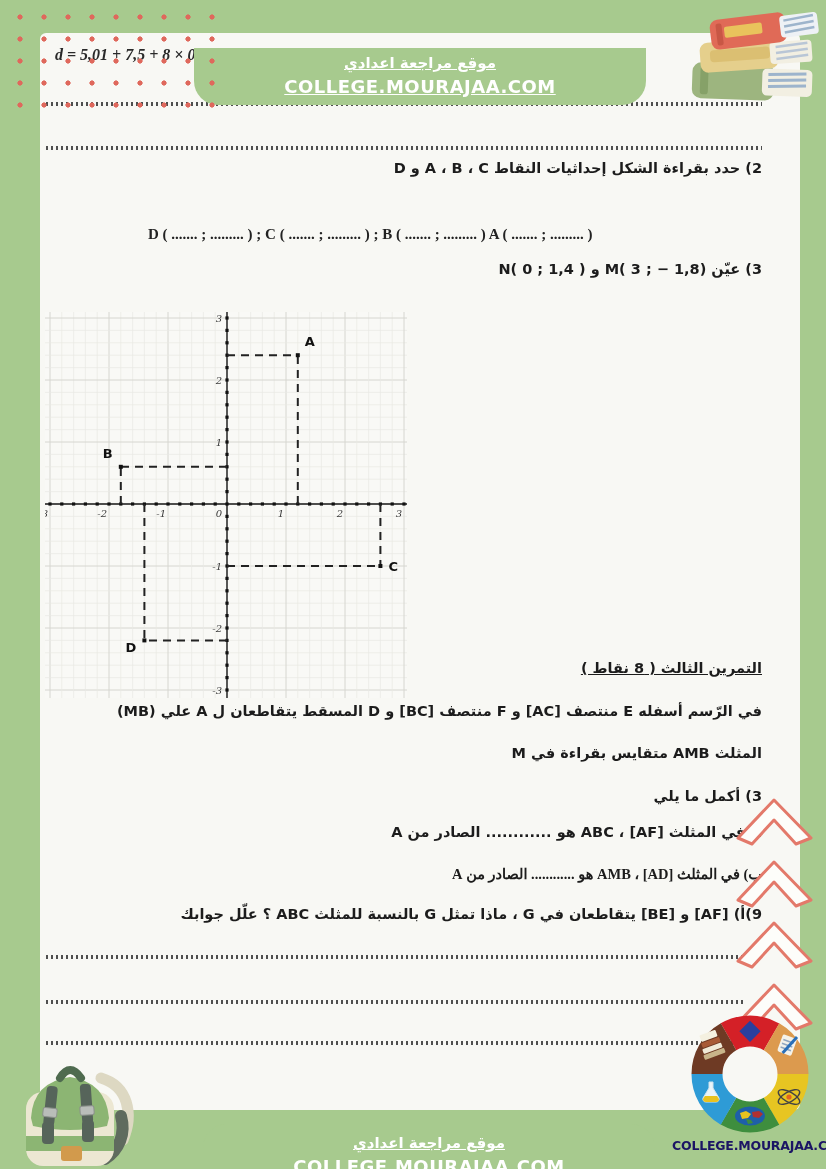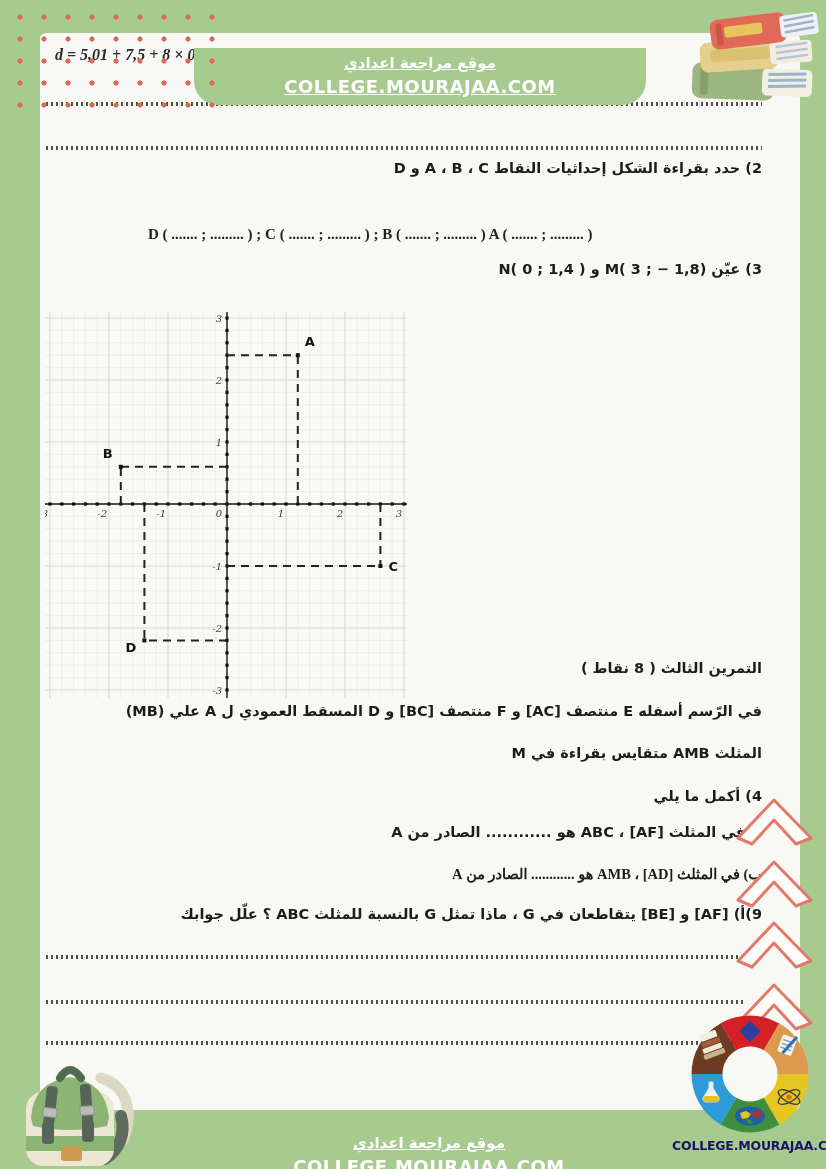--- a/index.html
+++ b/index.html
@@ -33,21 +33,21 @@
     font-size:16px;color:#2a2a2a;
   }
   .dotline{
     height:4px;z-index:3;
     background-image:repeating-linear-gradient(90deg,#4f4f4f 0 1.6px,rgba(0,0,0,0) 1.6px 5px);
   }
   .ar{
     direction:rtl;text-align:right;color:#1c1c1c;z-index:3;
     font-size:14.5px;font-weight:600;width:700px;right:64px;
   }
-  .ex-title{font-weight:bold;}
+  .ex-title{font-weight:bold;text-decoration:underline;}
   .coords{
     direction:ltr;text-align:left;left:148px;top:226px;width:620px;z-index:3;
     font-family:"Liberation Serif",serif;font-weight:600;font-size:15px;color:#222;
   }
   #grid-svg{left:45px;top:312px;z-index:2;background:#f9f9f6;}
   .chev{z-index:6;}
   .logo-ring{left:688px;top:1012px;z-index:7;}
   .logo-text{
     left:672px;top:1138px;width:154px;text-align:center;z-index:7;
     font-size:12.5px;font-weight:bold;color:#1b1464;letter-spacing:-0.2px;
@@ -252,23 +252,23 @@
       <line x1="335.4" y1="192" x2="335.4" y2="254" stroke="#222" stroke-width="2" stroke-dasharray="8 6"></line>
       <rect x="333.4" y="252" width="4" height="4" fill="#111"></rect>
       <text x="343.4" y="259" font-size="13" font-family="DejaVu Sans, sans-serif" font-weight="bold" fill="#111">C</text>
       <line x1="182" y1="328.4" x2="99.4" y2="328.4" stroke="#222" stroke-width="2" stroke-dasharray="8 6"></line>
       <line x1="99.4" y1="192" x2="99.4" y2="328.4" stroke="#222" stroke-width="2" stroke-dasharray="8 6"></line>
       <rect x="97.4" y="326.4" width="4" height="4" fill="#111"></rect>
       <text x="80.4" y="340.4" font-size="13" font-family="DejaVu Sans, sans-serif" font-weight="bold" fill="#111">D</text>
     </svg>
 
   <div class="abs ar ex-title" style="top:660px;">التمرين الثالث ( 8 نقاط )</div>
-  <div class="abs ar" style="top:703px;">في الرّسم أسفله E منتصف [AC] و F منتصف [BC] و D المسقط العمودي ل A علي (MB)</div>
+  <div class="abs ar" style="top:703px;">في الرّسم أسفله E منتصف [AC] و F منتصف [BC] و D المسقط يتقاطعان ل A علي (MB)</div>
   <div class="abs ar" style="top:745px;">المثلث AMB متقايس بقراءة في M</div>
-  <div class="abs ar" style="top:788px;">4) أكمل ما يلي</div>
+  <div class="abs ar" style="top:788px;">3) أكمل ما يلي</div>
   <div class="abs ar" style="top:824px;">أ) في المثلث ABC ، [AF] هو ............ الصادر من A</div>
   <div class="abs ar" style="top:866px;font-family:Liberation Serif, serif;">ب) في المثلث AMB ، [AD] هو ............ الصادر من A</div>
   <div class="abs ar" style="top:906px;">9)أ) [AF] و [BE] يتقاطعان في G ، ماذا تمثل G بالنسبة للمثلث ABC ؟ علّل جوابك</div>
 
   <div class="abs dotline" style="left:46px;top:955px;width:700px;"></div>
   <div class="abs dotline" style="left:46px;top:1000px;width:700px;"></div>
   <div class="abs dotline" style="left:46px;top:1041px;width:698px;"></div>
 
   <svg class="abs chev" style="left:732px;top:788px;" width="86" height="58" viewBox="0 0 86 58">
     <path d="M6 50 L42 12 L79 50 L64 56 L42 32 L20 56 Z" fill="#fdfdfa" stroke="#e3796a" stroke-width="3" stroke-linejoin="round"></path>

